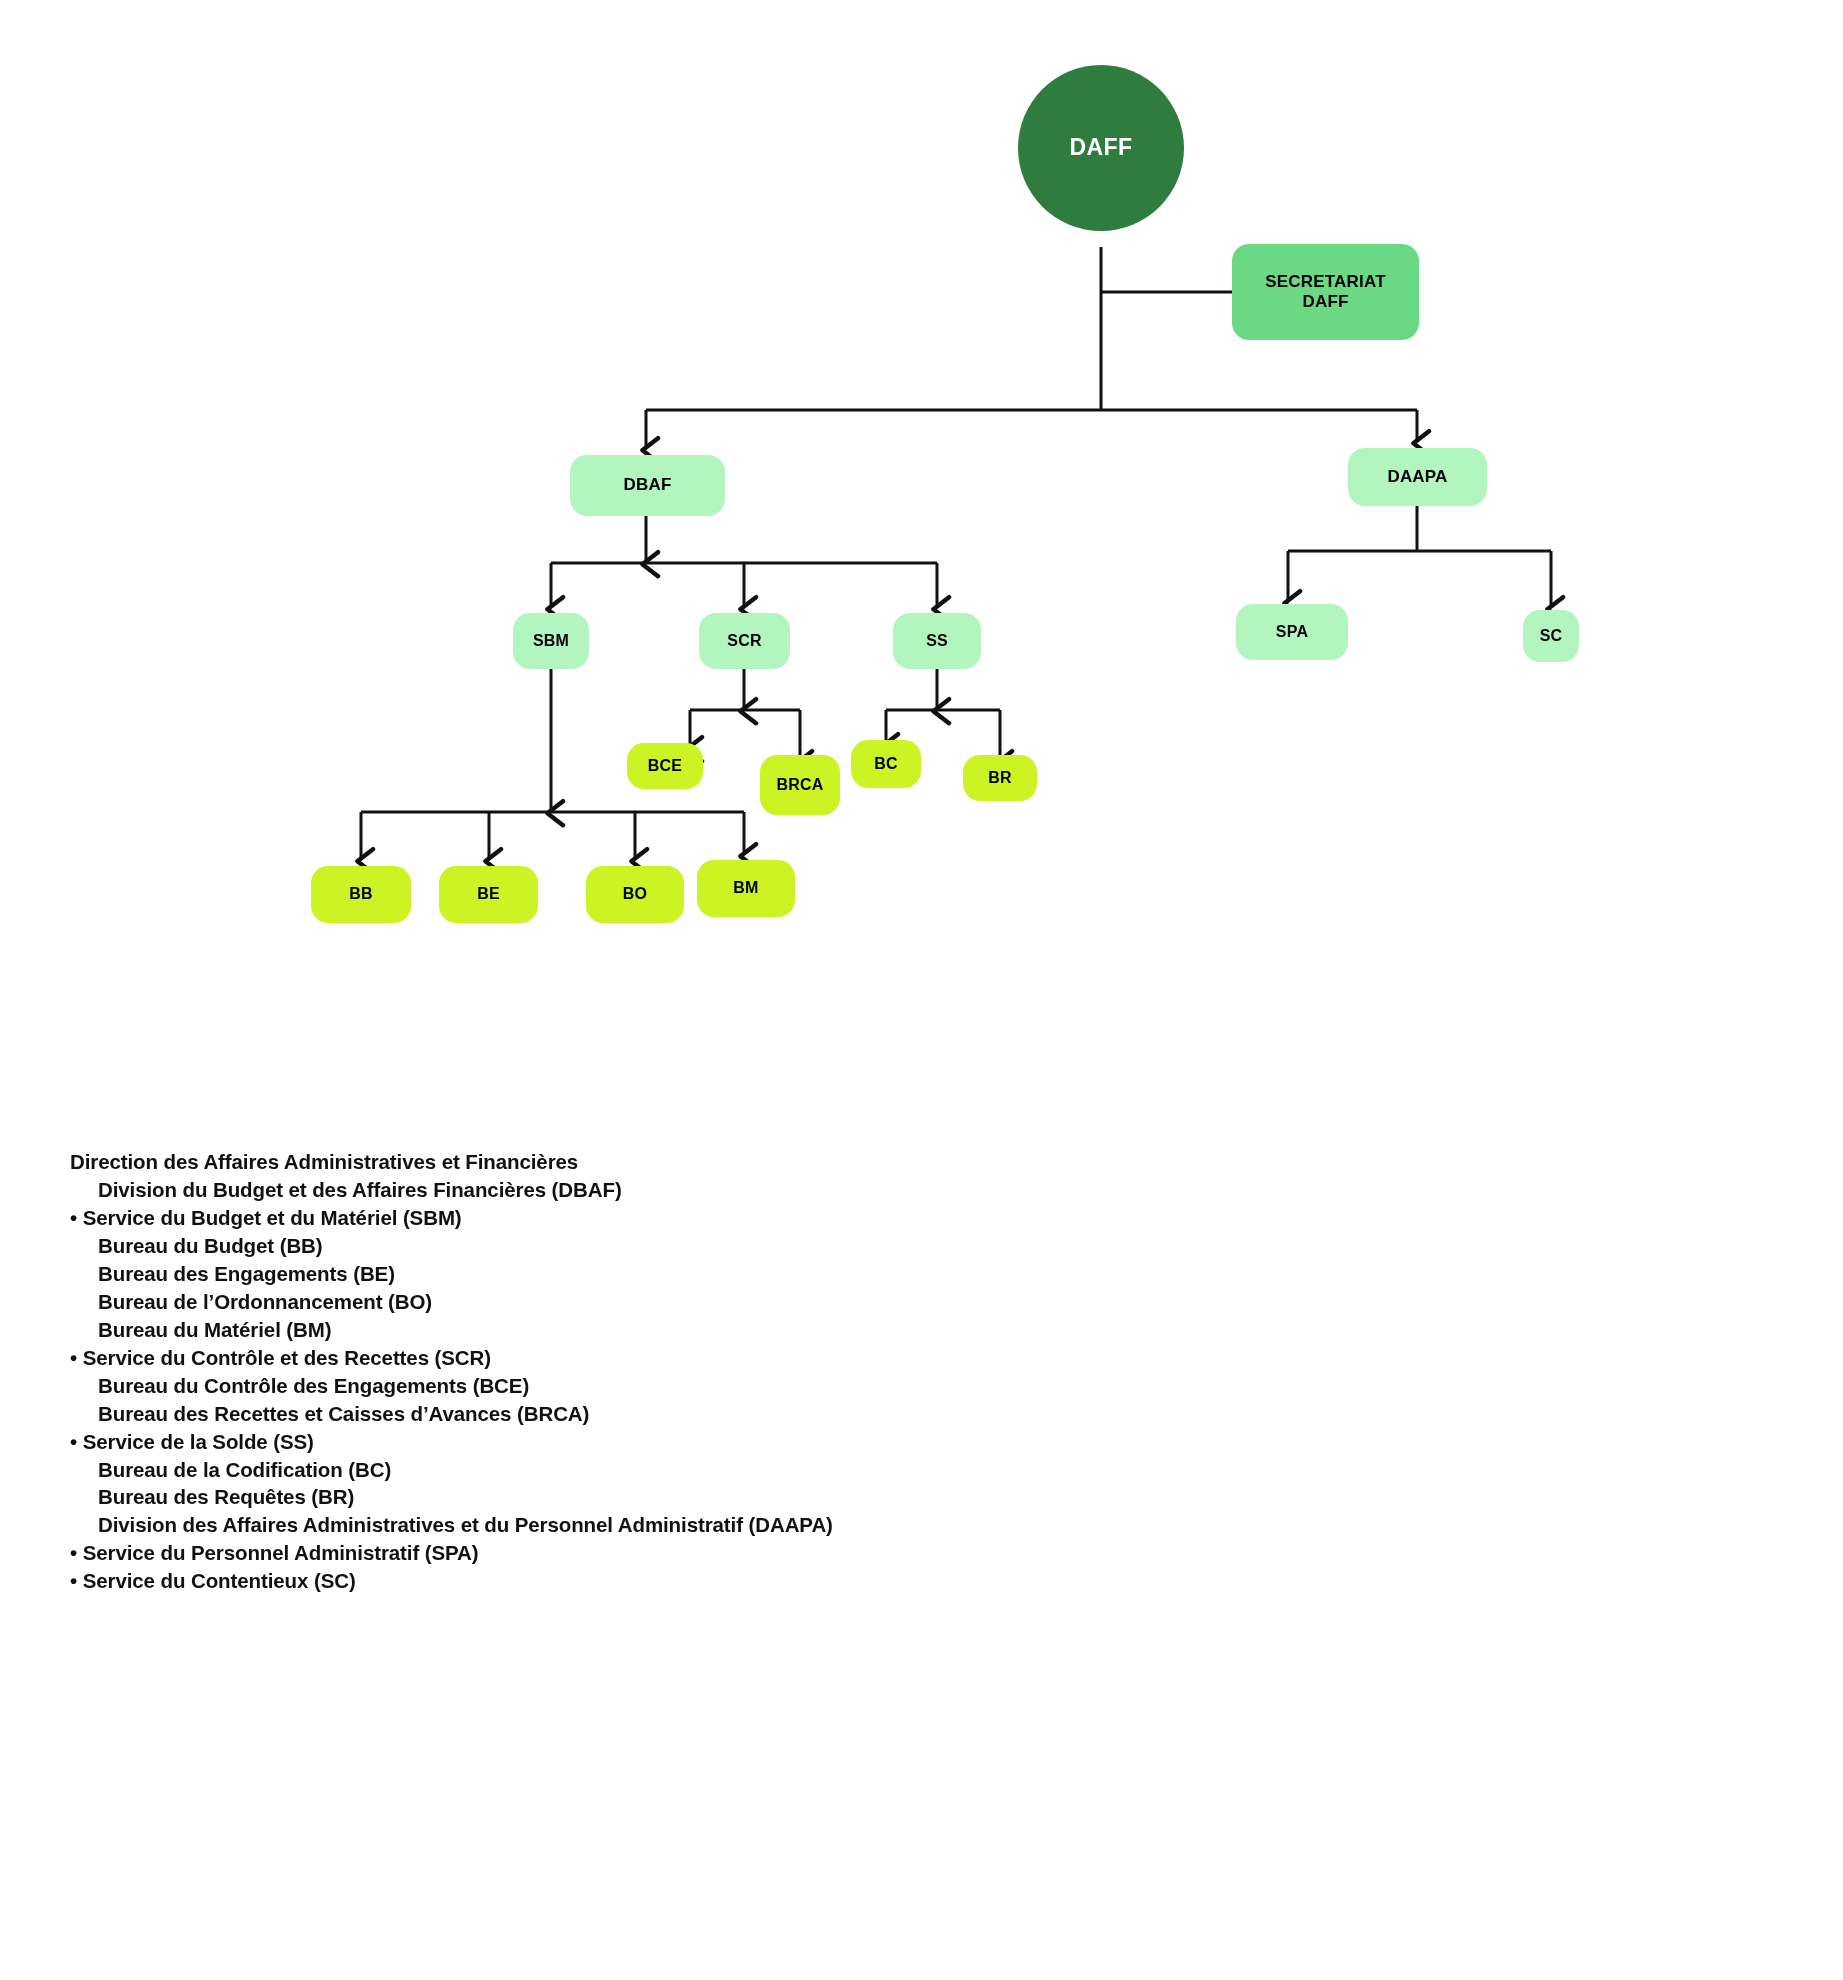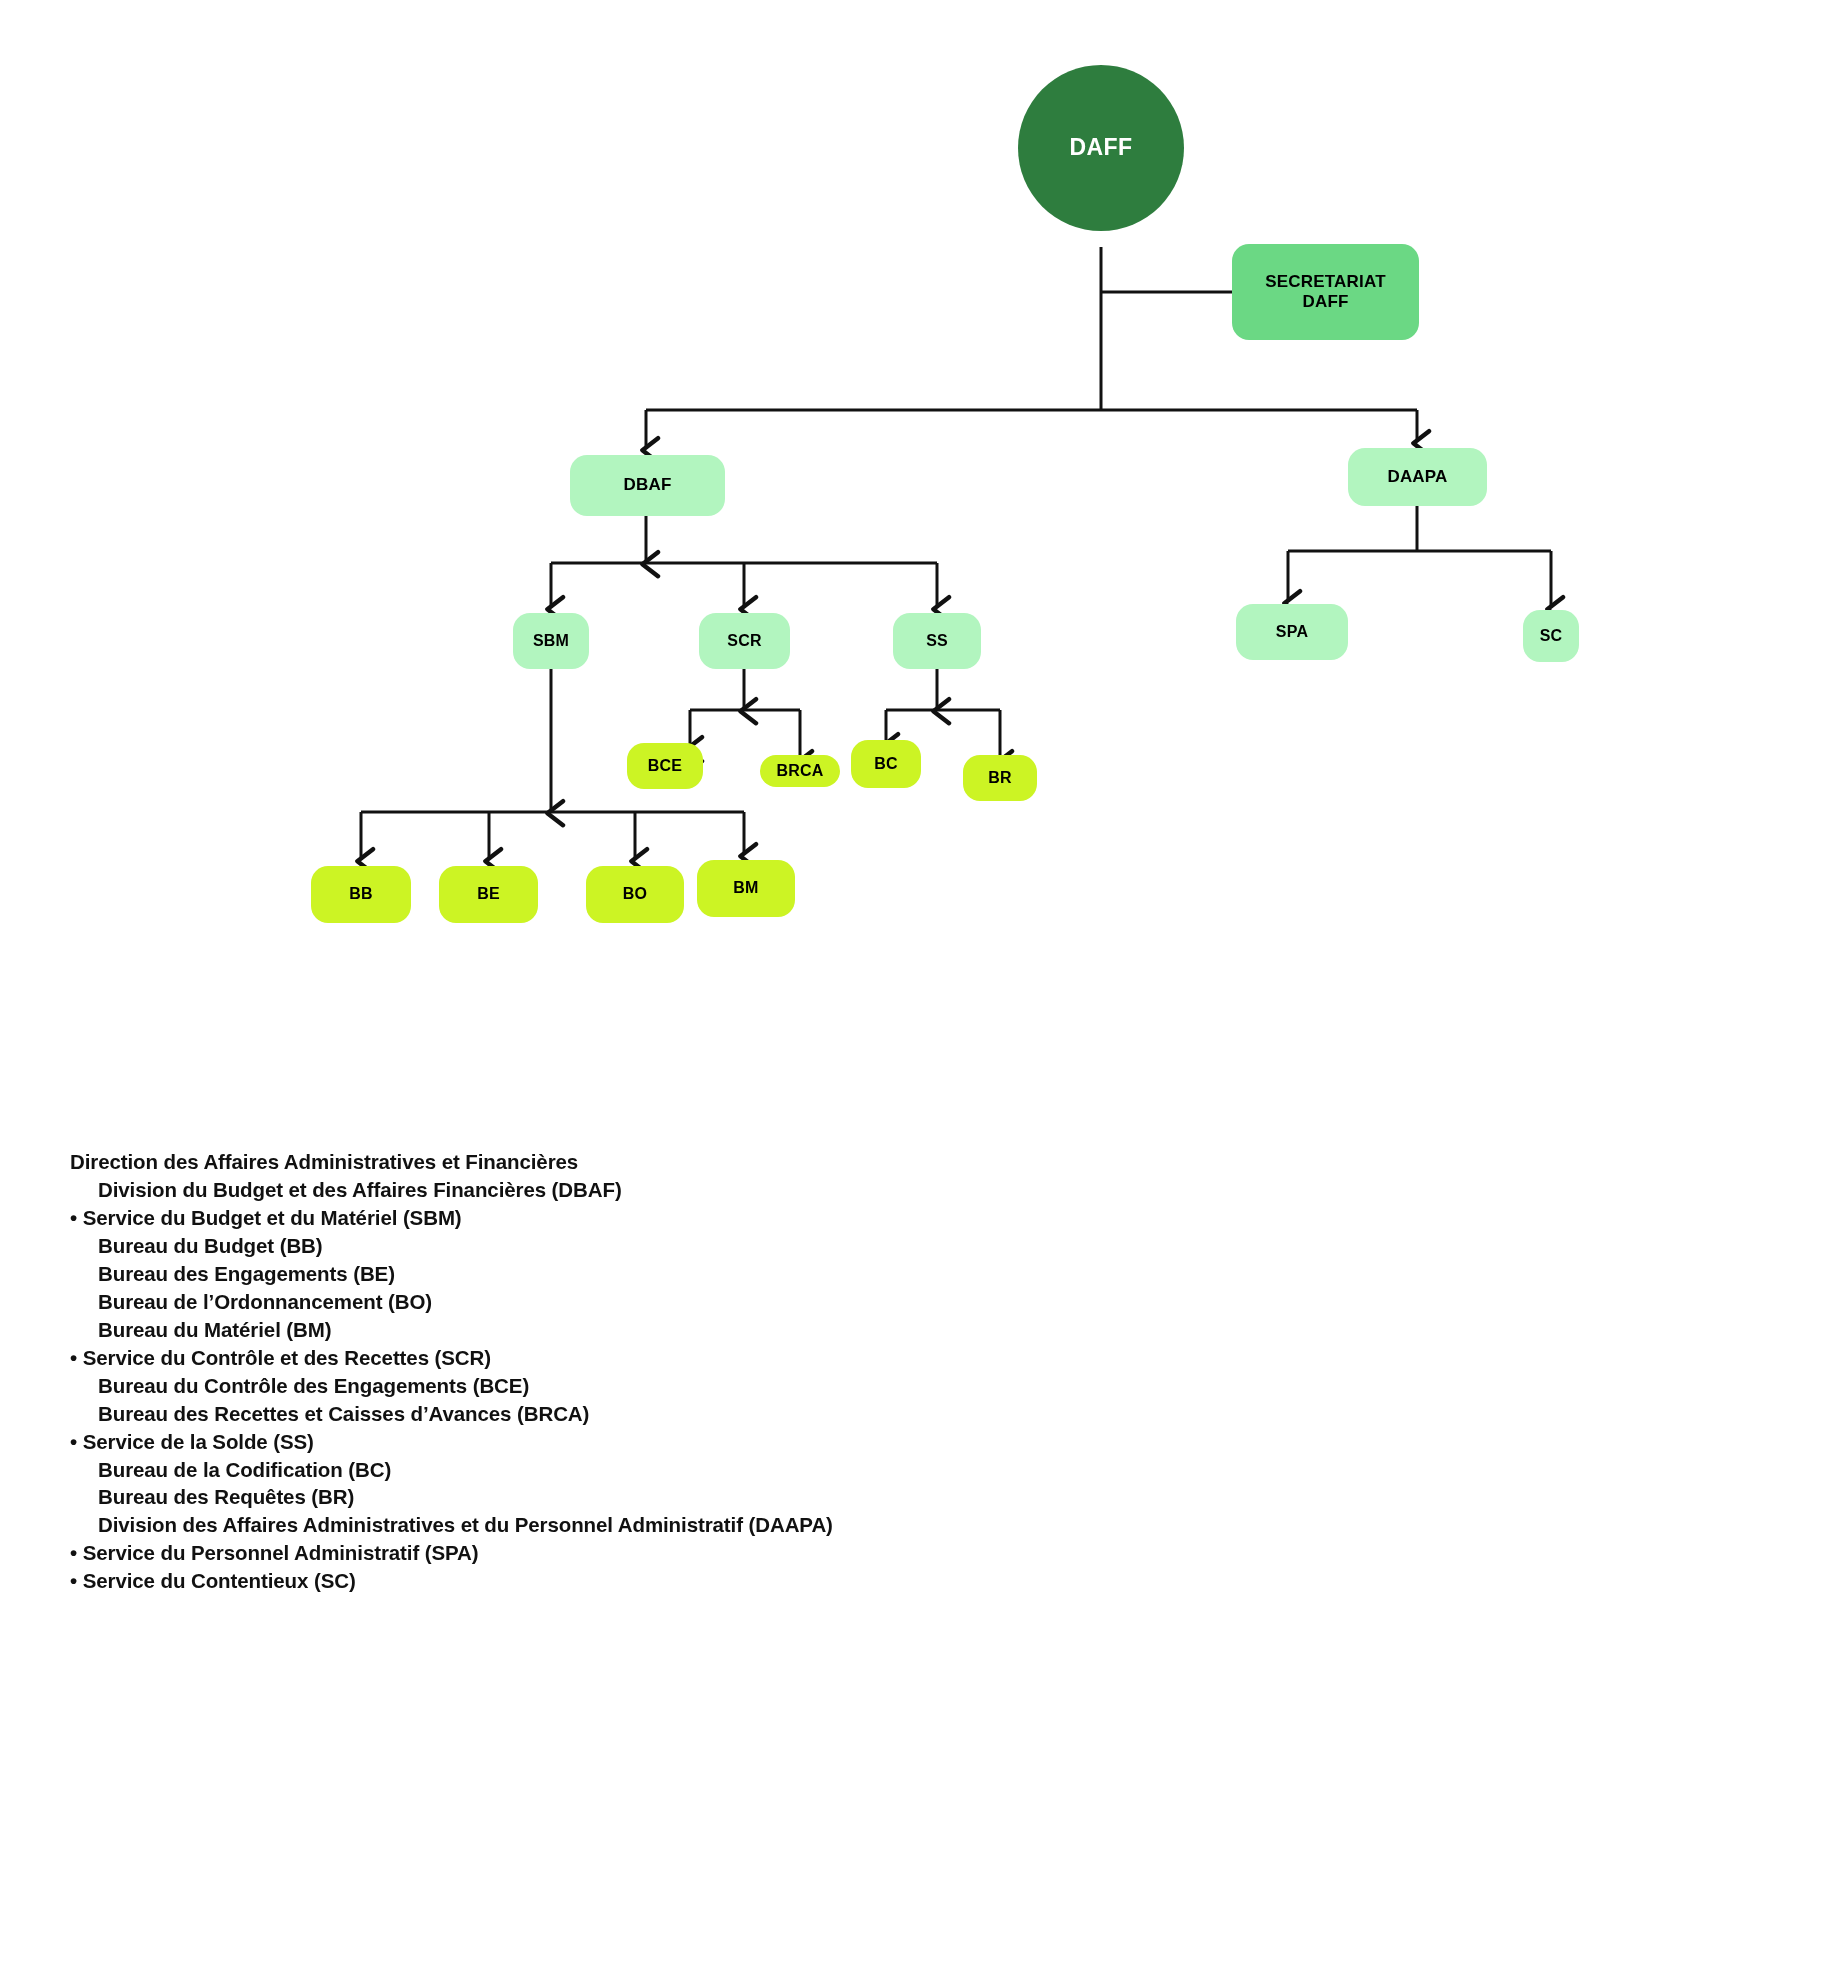--- a/index.html
+++ b/index.html
@@ -147,21 +147,21 @@
     <div class="node box lvl-serv" style="left:699px; top:613px; width:91px; height:56px; background:#B2F5BF;">SCR</div>
 
     <div class="node box lvl-serv" style="left:893px; top:613px; width:88px; height:56px; background:#B2F5BF;">SS</div>
 
     <div class="node box lvl-serv" style="left:1236px; top:604px; width:112px; height:56px; background:#B2F5BF;">SPA</div>
 
     <div class="node box lvl-serv" style="left:1523px; top:610px; width:56px; height:52px; background:#B2F5BF;">SC</div>
 
     <div class="node box lvl-bur" style="left:627px; top:743px; width:76px; height:46px; background:#CCF424;">BCE</div>
 
-    <div class="node box lvl-bur" style="left:760px; top:755px; width:80px; height:32px; background:#CCF424;">BRCA</div>
+    <div class="node box lvl-bur" style="left:760px; top:755px; width:80px; height:60px; background:#CCF424;">BRCA</div>
 
     <div class="node box lvl-bur" style="left:851px; top:740px; width:70px; height:48px; background:#CCF424;">BC</div>
 
     <div class="node box lvl-bur" style="left:963px; top:755px; width:74px; height:46px; background:#CCF424;">BR</div>
 
     <div class="node box lvl-bur" style="left:311px; top:866px; width:100px; height:57px; background:#CCF424;">BB</div>
 
     <div class="node box lvl-bur" style="left:439px; top:866px; width:99px; height:57px; background:#CCF424;">BE</div>
 
     <div class="node box lvl-bur" style="left:586px; top:866px; width:98px; height:57px; background:#CCF424;">BO</div>

